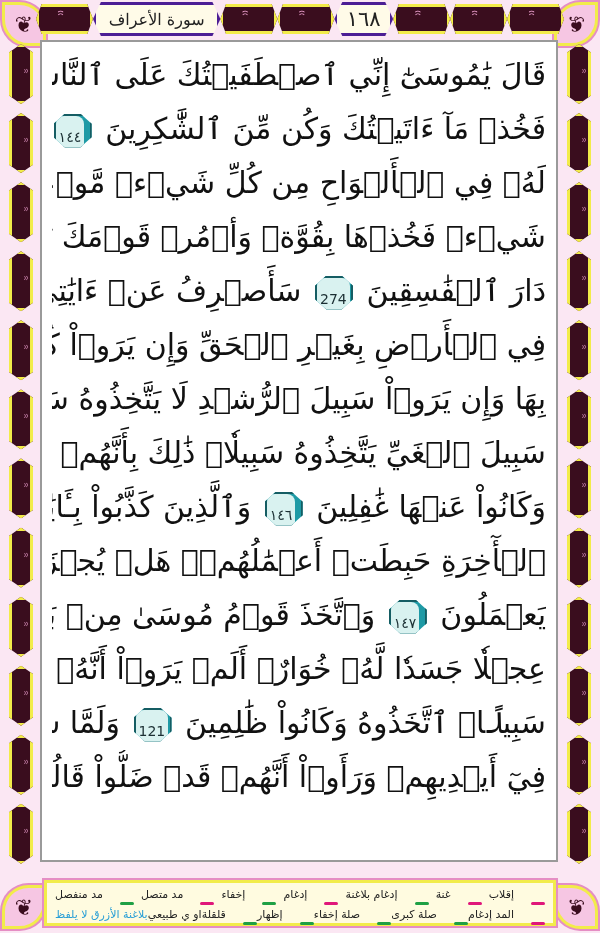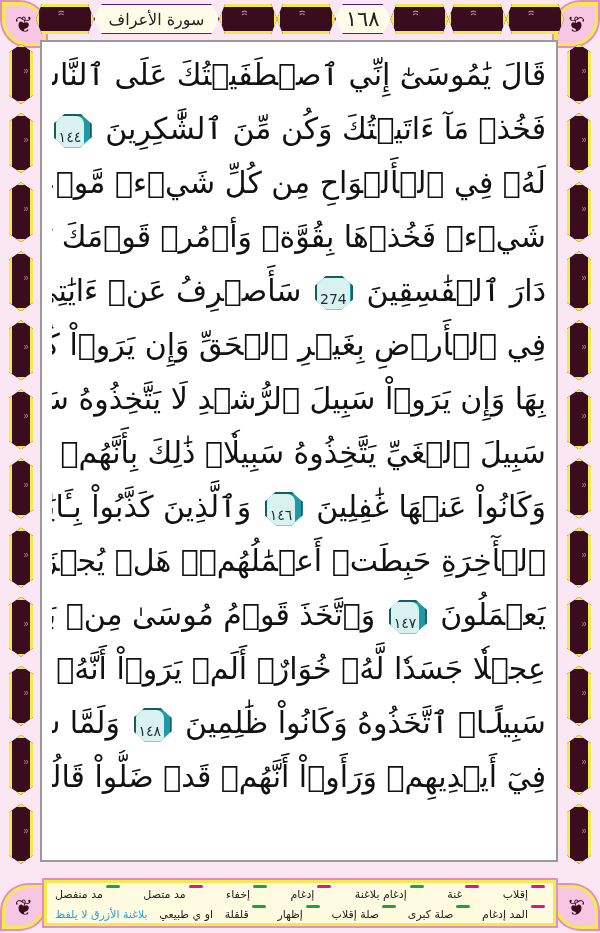--- a/index.html
+++ b/index.html
@@ -19,21 +19,21 @@
   .orn {
     width: 52px; height: 24px; background: #3a0d1e;
     border: 3px solid #f2ec4a; box-shadow: 0 0 0 2px #e58ec4;
     clip-path: polygon(10% 0, 90% 0, 100% 50%, 90% 100%, 10% 100%, 0 50%);
     display: flex; align-items: center; justify-content: center;
     color: #f4a6d6; font-size: 14px;
   }
   .orn span { letter-spacing: -1px; }
   .hbox {
     height: 28px; background: #fffbe8;
-    border: 1px solid #4c1d95; box-shadow: 0 0 0 2px #e58ec4;
+    border: 3px solid #4c1d95; box-shadow: 0 0 0 2px #e58ec4;
     clip-path: polygon(8px 0, calc(100% - 8px) 0, 100% 50%, calc(100% - 8px) 100%, 8px 100%, 0 50%);
     display: flex; align-items: center; justify-content: center;
     font-family: "DejaVu Serif", serif; font-size: 16px; color: #222;
   }
   .hbox.surah { width: 124px; }
   .hbox.juz { width: 124px; }
   .hbox.num { width: 54px; font-family: "DejaVu Sans", sans-serif; font-size: 21px; }
 
   
   .corner {
@@ -85,21 +85,21 @@
   .ayah-inner { display:inline-block; background:#d9f2f0; padding: 12px 3px; border-radius: 8px; line-height: 18px; }
 
   
   .legend {
     position: absolute; left: 44px; top: 880px; width: 512px; height: 46px;
     background: #fffbe0; border: 3px solid #f2ec4a; box-shadow: 0 0 0 2px #e58ec4;
     box-sizing: border-box; padding: 2px 8px;
     direction: rtl; font-family: "DejaVu Sans", sans-serif; font-size: 11px; color: #222;
   }
   .legend-row { display: flex; justify-content: space-between; line-height: 20px; }
-  .lg-item { display: inline-flex; align-items: flex-start; gap: 3px; white-space: nowrap; }
+  .lg-item { display: inline-flex; align-items: flex-end; gap: 17px; white-space: nowrap; }
   .sw { display: inline-block; width: 14px; height: 3px; border-radius: 2px; }
 </style>
 </head>
 <body>
 
 <div class="page">
 
   <div class="corner tl">❦</div>
   <div class="corner tr">❦</div>
   <div class="corner bl">❦</div>
@@ -164,21 +164,21 @@
       <div class="line"><span>لَهُۥ فِي ٱلۡأَلۡوَاحِ مِن كُلِّ شَيۡءٖ مَّوۡعِظَةٗ وَتَفۡصِيلٗا لِّكُلِّ</span></div>
       <div class="line"><span>شَيۡءٖ فَخُذۡهَا بِقُوَّةٖ وَأۡمُرۡ قَوۡمَكَ يَأۡخُذُواْ بِأَحۡسَنِهَاۚ سَأُوْرِيكُمۡ</span></div>
       <div class="line"><span>دَارَ ٱلۡفَٰسِقِينَ</span> <span class="ayah"><span class="ayah-inner">274</span></span> <span>سَأَصۡرِفُ عَنۡ ءَايَٰتِيَ ٱلَّذِينَ يَتَكَبَّرُونَ</span></div>
       <div class="line"><span>فِي ٱلۡأَرۡضِ بِغَيۡرِ ٱلۡحَقِّ وَإِن يَرَوۡاْ كُلَّ ءَايَةٖ لَّا يُؤۡمِنُواْ</span></div>
       <div class="line"><span>بِهَا وَإِن يَرَوۡاْ سَبِيلَ ٱلرُّشۡدِ لَا يَتَّخِذُوهُ سَبِيلٗا وَإِن يَرَوۡاْ</span></div>
       <div class="line"><span>سَبِيلَ ٱلۡغَيِّ يَتَّخِذُوهُ سَبِيلٗاۚ ذَٰلِكَ بِأَنَّهُمۡ كَذَّبُواْ بِـَٔايَٰتِنَا</span></div>
       <div class="line"><span>وَكَانُواْ عَنۡهَا غَٰفِلِينَ</span> <span class="ayah"><span class="ayah-inner">١٤٦</span></span> <span>وَٱلَّذِينَ كَذَّبُواْ بِـَٔايَٰتِنَا وَلِقَآءِ</span></div>
       <div class="line"><span>ٱلۡأٓخِرَةِ حَبِطَتۡ أَعۡمَٰلُهُمۡۚ هَلۡ يُجۡزَوۡنَ إِلَّا مَا كَانُواْ</span></div>
       <div class="line"><span>يَعۡمَلُونَ</span> <span class="ayah"><span class="ayah-inner">١٤٧</span></span> <span>وَٱتَّخَذَ قَوۡمُ مُوسَىٰ مِنۢ بَعۡدِهِۦ مِنۡ حُلِيِّهِمۡ</span></div>
       <div class="line"><span>عِجۡلٗا جَسَدٗا لَّهُۥ خُوَارٌۚ أَلَمۡ يَرَوۡاْ أَنَّهُۥ لَا يُكَلِّمُهُمۡ وَلَا يَهۡدِيهِمۡ</span></div>
-      <div class="line"><span>سَبِيلًاۘ ٱتَّخَذُوهُ وَكَانُواْ ظَٰلِمِينَ</span> <span class="ayah"><span class="ayah-inner">١٤٨</span></span> <span>وَلَمَّا سُقِطَ</span></div>
+      <div class="line"><span>سَبِيلًاۘ ٱتَّخَذُوهُ وَكَانُواْ ظَٰلِمِينَ</span> <span class="ayah"><span class="ayah-inner">121</span></span> <span>وَلَمَّا سُقِطَ</span></div>
       <div class="line"><span>فِيٓ أَيۡدِيهِمۡ وَرَأَوۡاْ أَنَّهُمۡ قَدۡ ضَلُّواْ قَالُواْ لَئِن لَّمۡ يَرۡحَمۡنَا</span></div>
     </div>
   </div>
 
   <div class="legend">
     <div class="legend-row">
       <span class="lg-item">
           <span class="sw" style="background:#e0177a"></span>
           <span>إقلاب</span>
         </span>
@@ -211,21 +211,21 @@
       <span class="lg-item">
           <span class="sw" style="background:#e0177a"></span>
           <span>المد إدغام</span>
         </span>
       <span class="lg-item">
           <span class="sw" style="background:#1fa044"></span>
           <span>صلة كبرى</span>
         </span>
       <span class="lg-item">
           <span class="sw" style="background:#1fa044"></span>
-          <span>صلة إقلاب</span>
+          <span>صلة إخفاء</span>
         </span>
       <span class="lg-item">
           <span class="sw" style="background:#1fa044"></span>
           <span>إظهار</span>
         </span>
       <span class="lg-item">
           <span class="sw" style="background:#1fa044"></span>
           <span>قلقلة</span>
         </span>
       <span class="lg-item">

